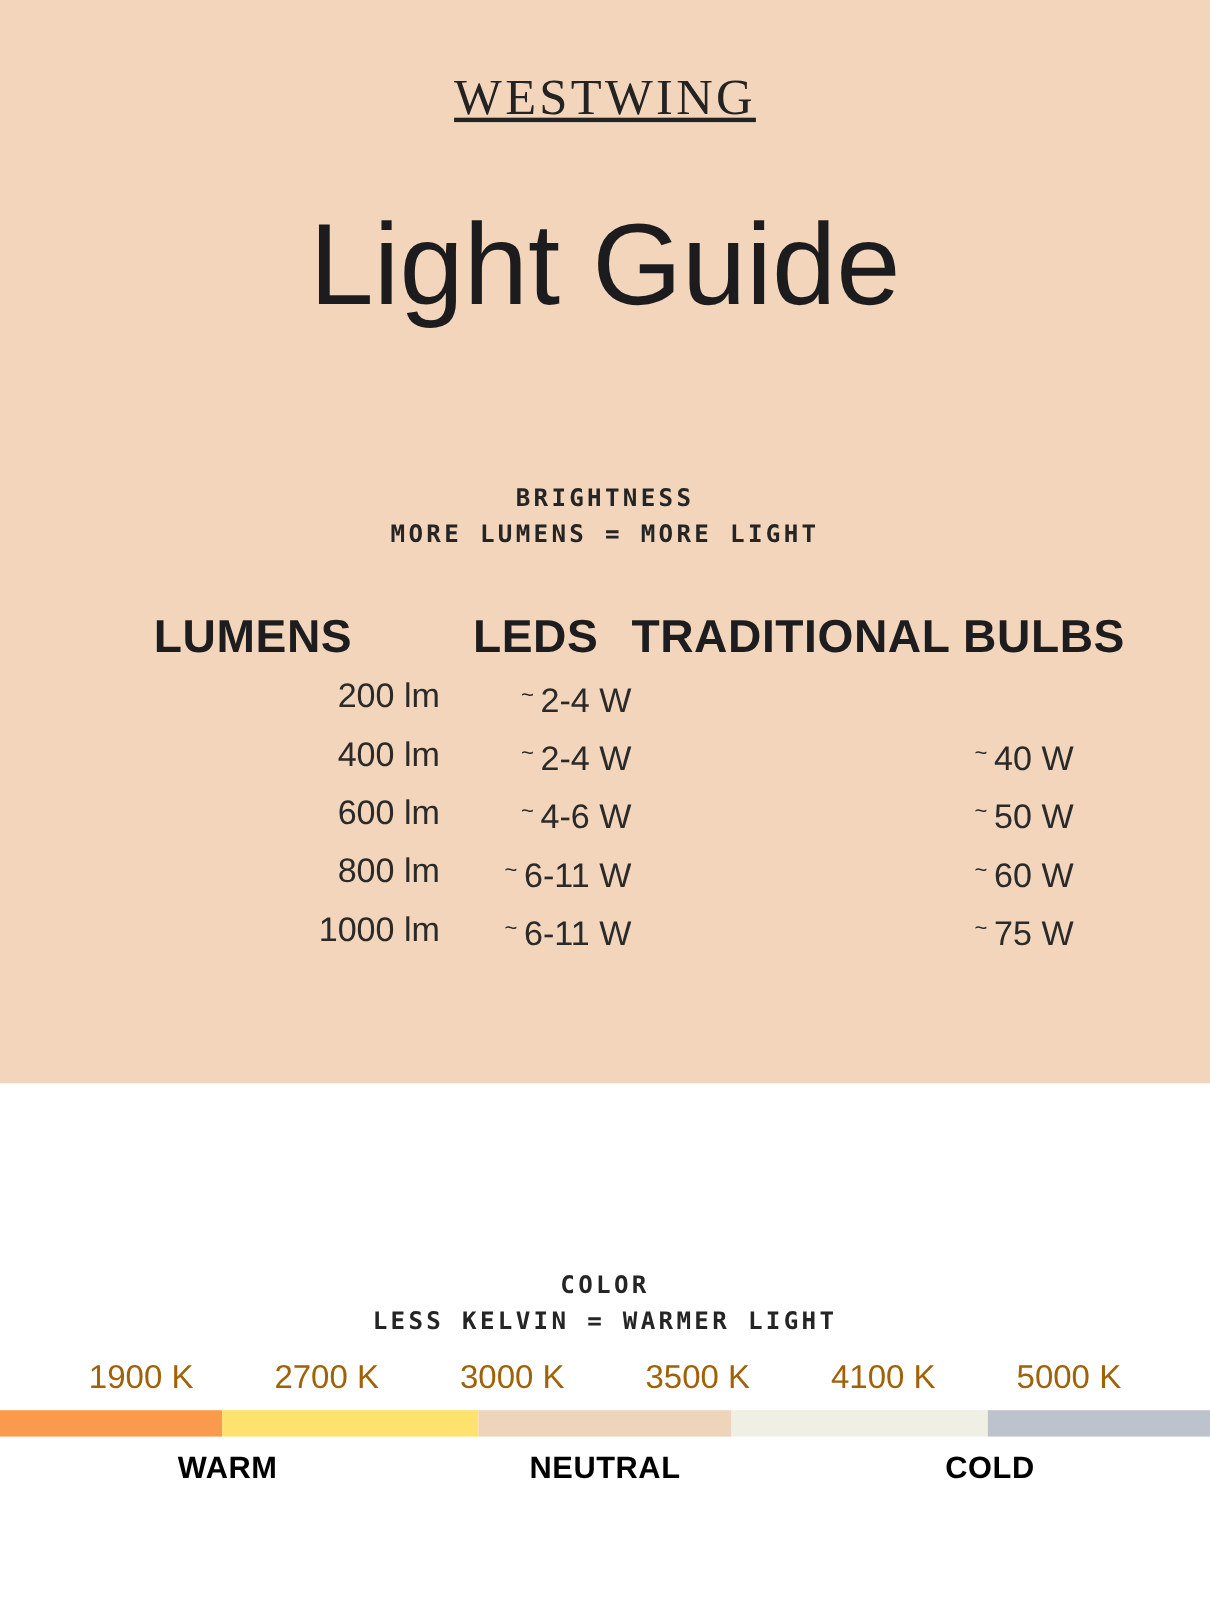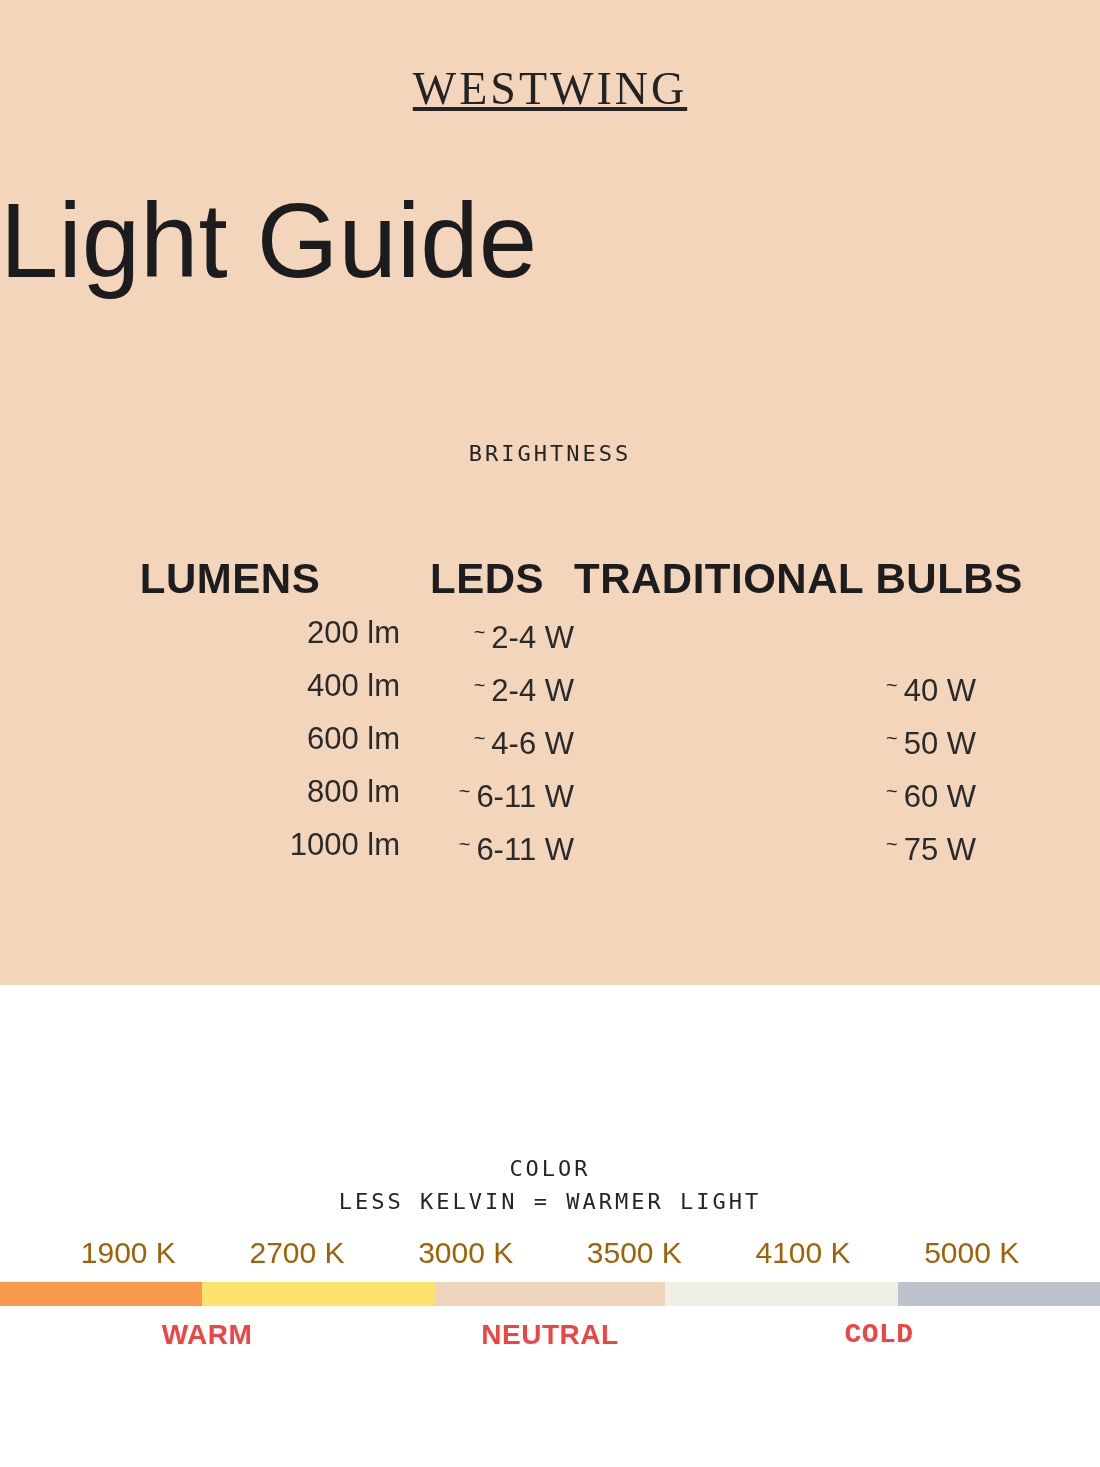--- a/index.html
+++ b/index.html
@@ -20,28 +20,30 @@
   .brand{
     position:absolute;top:62px;left:0;width:1100px;
     text-align:center;
     font-family:"Liberation Serif", serif;
     font-size:46px;font-weight:400;letter-spacing:3px;
     color:#232323;
     text-decoration:underline;
   }
   .title{
     position:absolute;top:183px;left:0;width:1100px;
+    text-align:center;
     font-size:105px;font-weight:400;letter-spacing:0px;
     color:#1c1c1e;line-height:1.1;
   }
   .mono-heading{
     position:absolute;left:0;width:1100px;text-align:center;
     font-family:"DejaVu Sans Mono", monospace;
     font-size:22px;line-height:33px;letter-spacing:3px;
     color:#252525;
+    font-weight:bold;
   }
   .mono-heading.brightness{top:437px;}
   .mono-heading.color{top:1116px;margin-top:36px;}
   .tbl-grid{
     display:grid;grid-template-columns:340px 174px 402px;
     padding-left:60px;
   }
   .tbl-head{position:absolute;top:555px;left:0;width:1100px;}
   .tbl-head .cell{
     text-align:center;font-size:42px;font-weight:bold;letter-spacing:0.5px;
@@ -66,38 +68,39 @@
   .kelvin-bar{
     position:absolute;top:1282px;left:0;width:1100px;height:24px;
     display:flex;
   }
   .kelvin-bar .seg{height:100%;}
   .temp-labels{
     position:absolute;top:1319px;left:0;width:1100px;height:32px;
   }
   .temp-labels .tlabel{
     position:absolute;transform:translateX(-50%);
-    font-size:28px;font-weight:bold;letter-spacing:0.5px;color:#ef4444;
+    font-size:28px;font-weight:bold;letter-spacing:0.5px;color:#000000;
     white-space:nowrap;line-height:32px;
   }
   .tlabel.warm{left:207px;}
   .tlabel.neutral{left:550px;}
-  .tlabel.cold{left:879px;font-family:Liberation Mono, monospace;}
+  .tlabel.cold{left:900px;}
 </style>
 </head>
 <body>
 
 <div class="peach-panel"></div>
 <div class="white-panel"></div>
 
 <div class="brand">WESTWING</div>
 <div class="title">Light Guide</div>
 
 <div class="mono-heading brightness">
   <div>BRIGHTNESS</div>
+  <div>MORE LUMENS = MORE LIGHT</div>
 </div>
 
 <div class="tbl-head tbl-grid">
   <div class="cell">LUMENS</div>
   <div class="cell">LEDS</div>
   <div class="cell">TRADITIONAL BULBS</div>
 </div>
 
 <div class="tbl-body">
   <div class="tbl-row tbl-grid">

